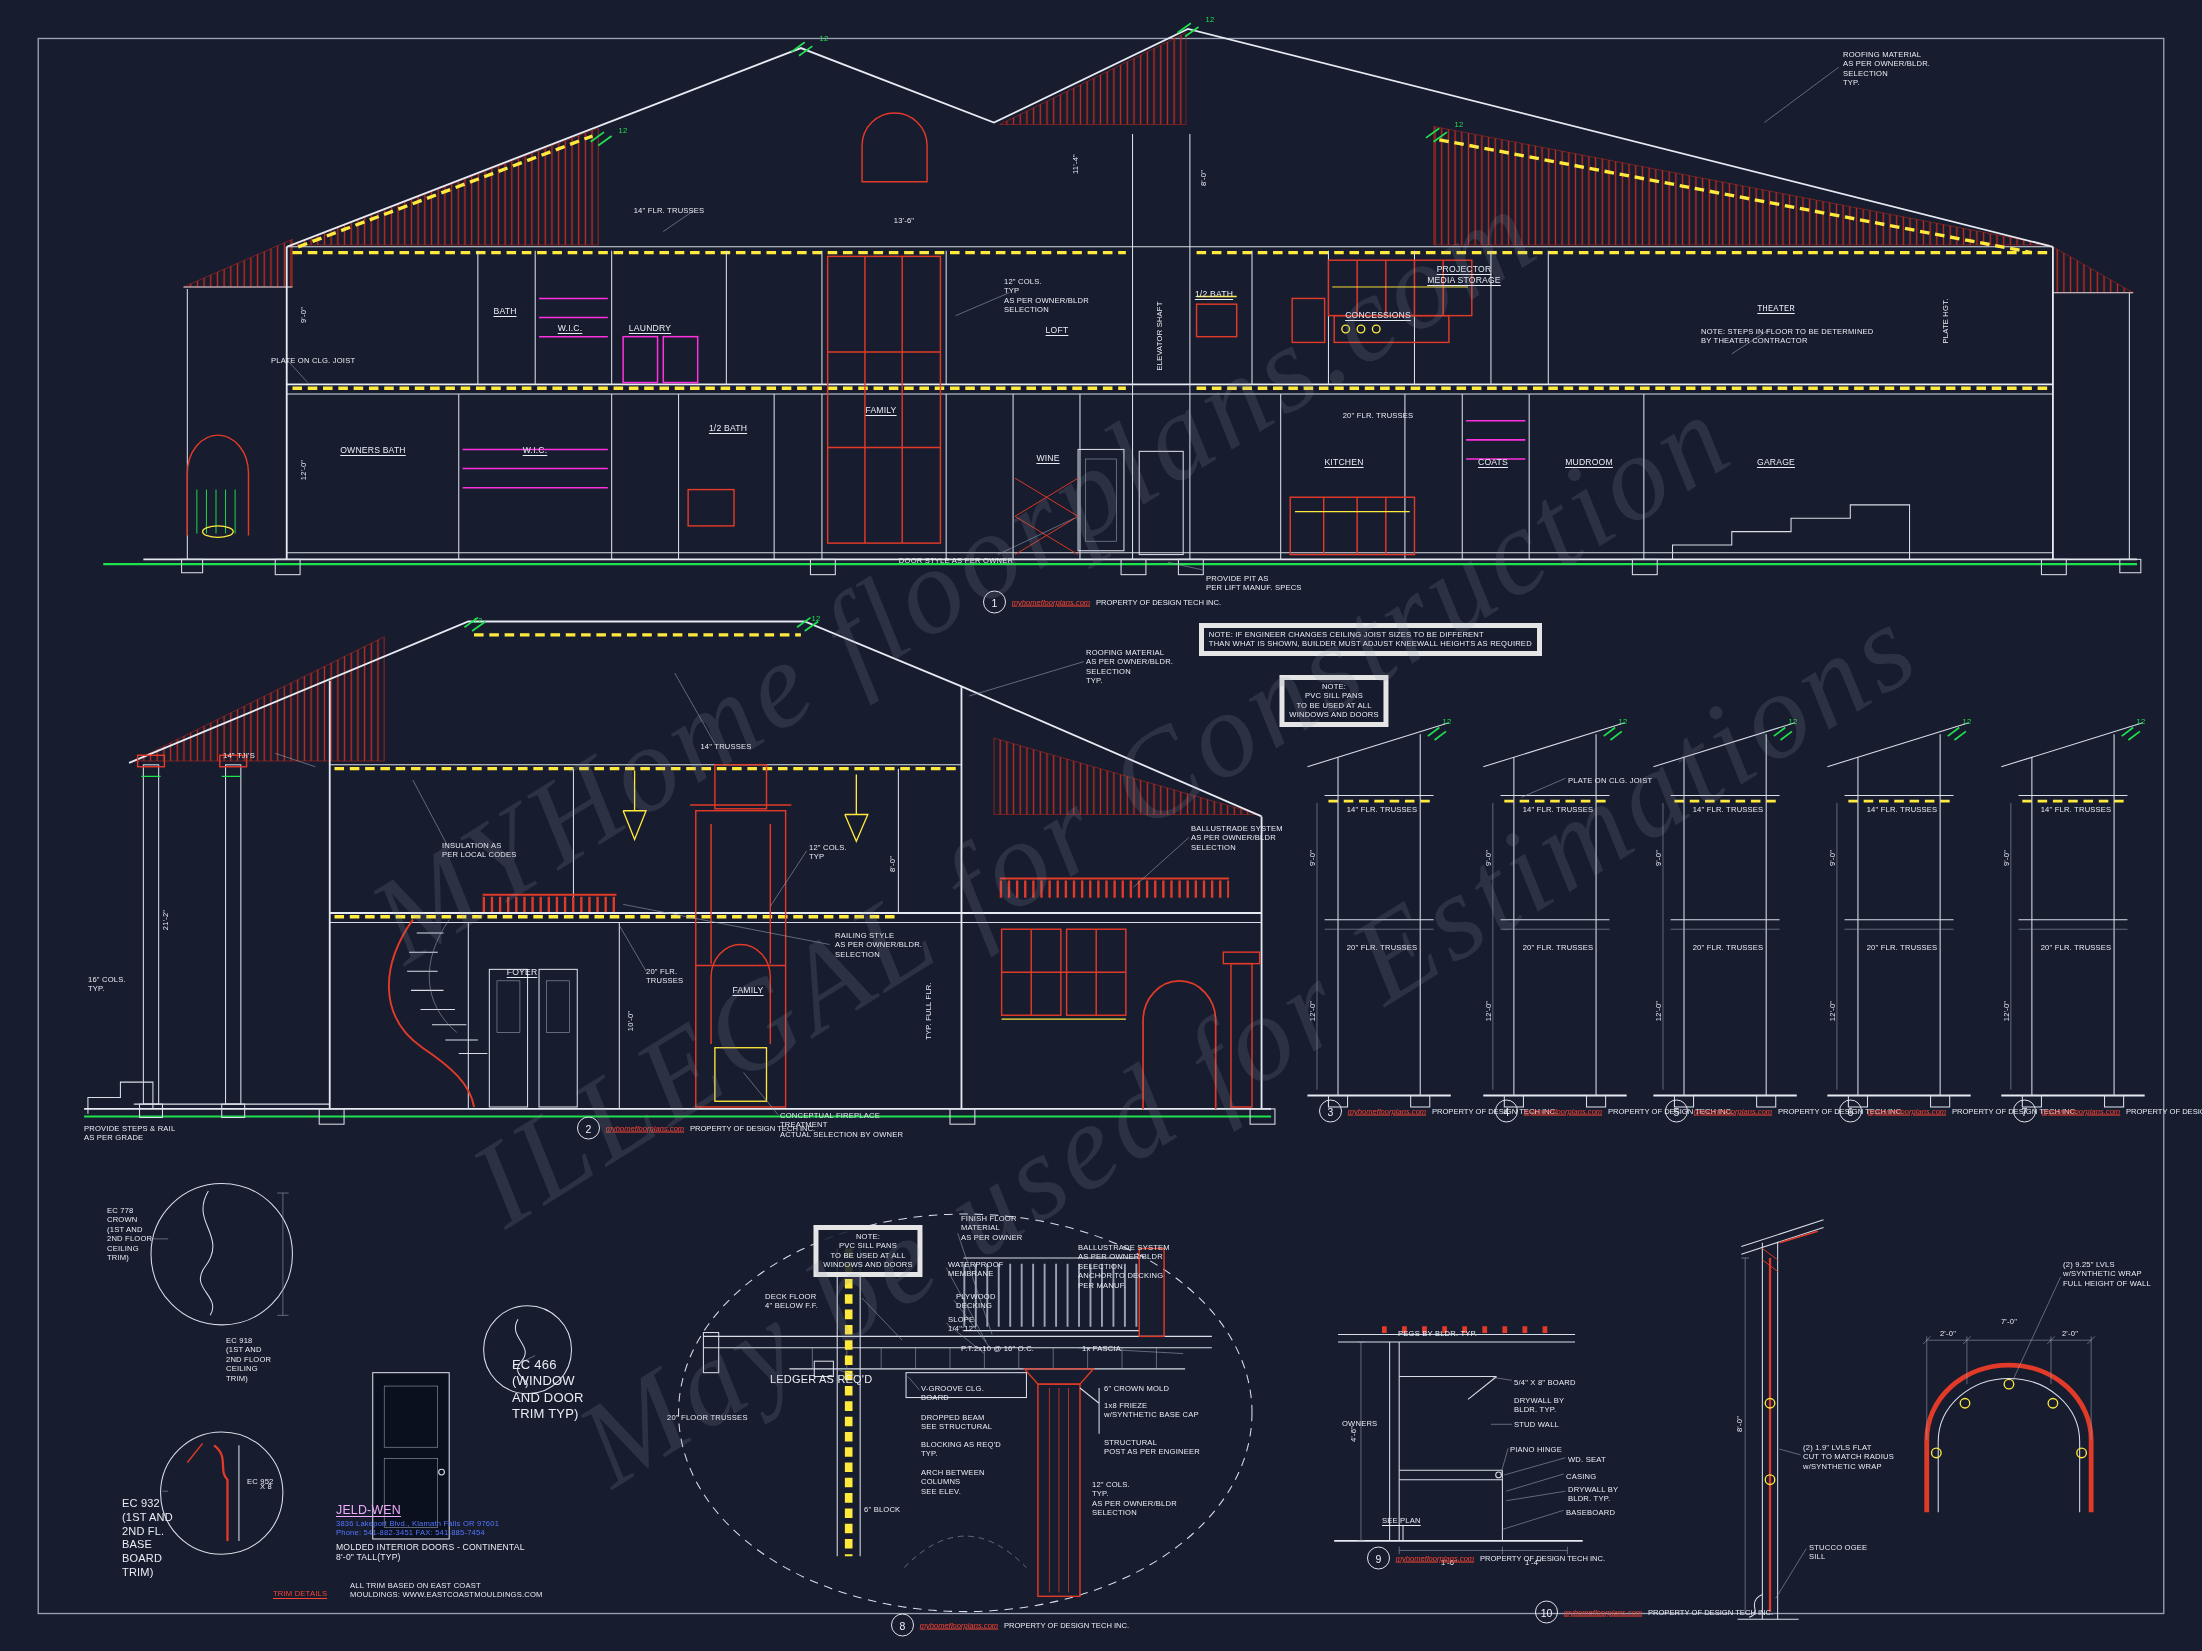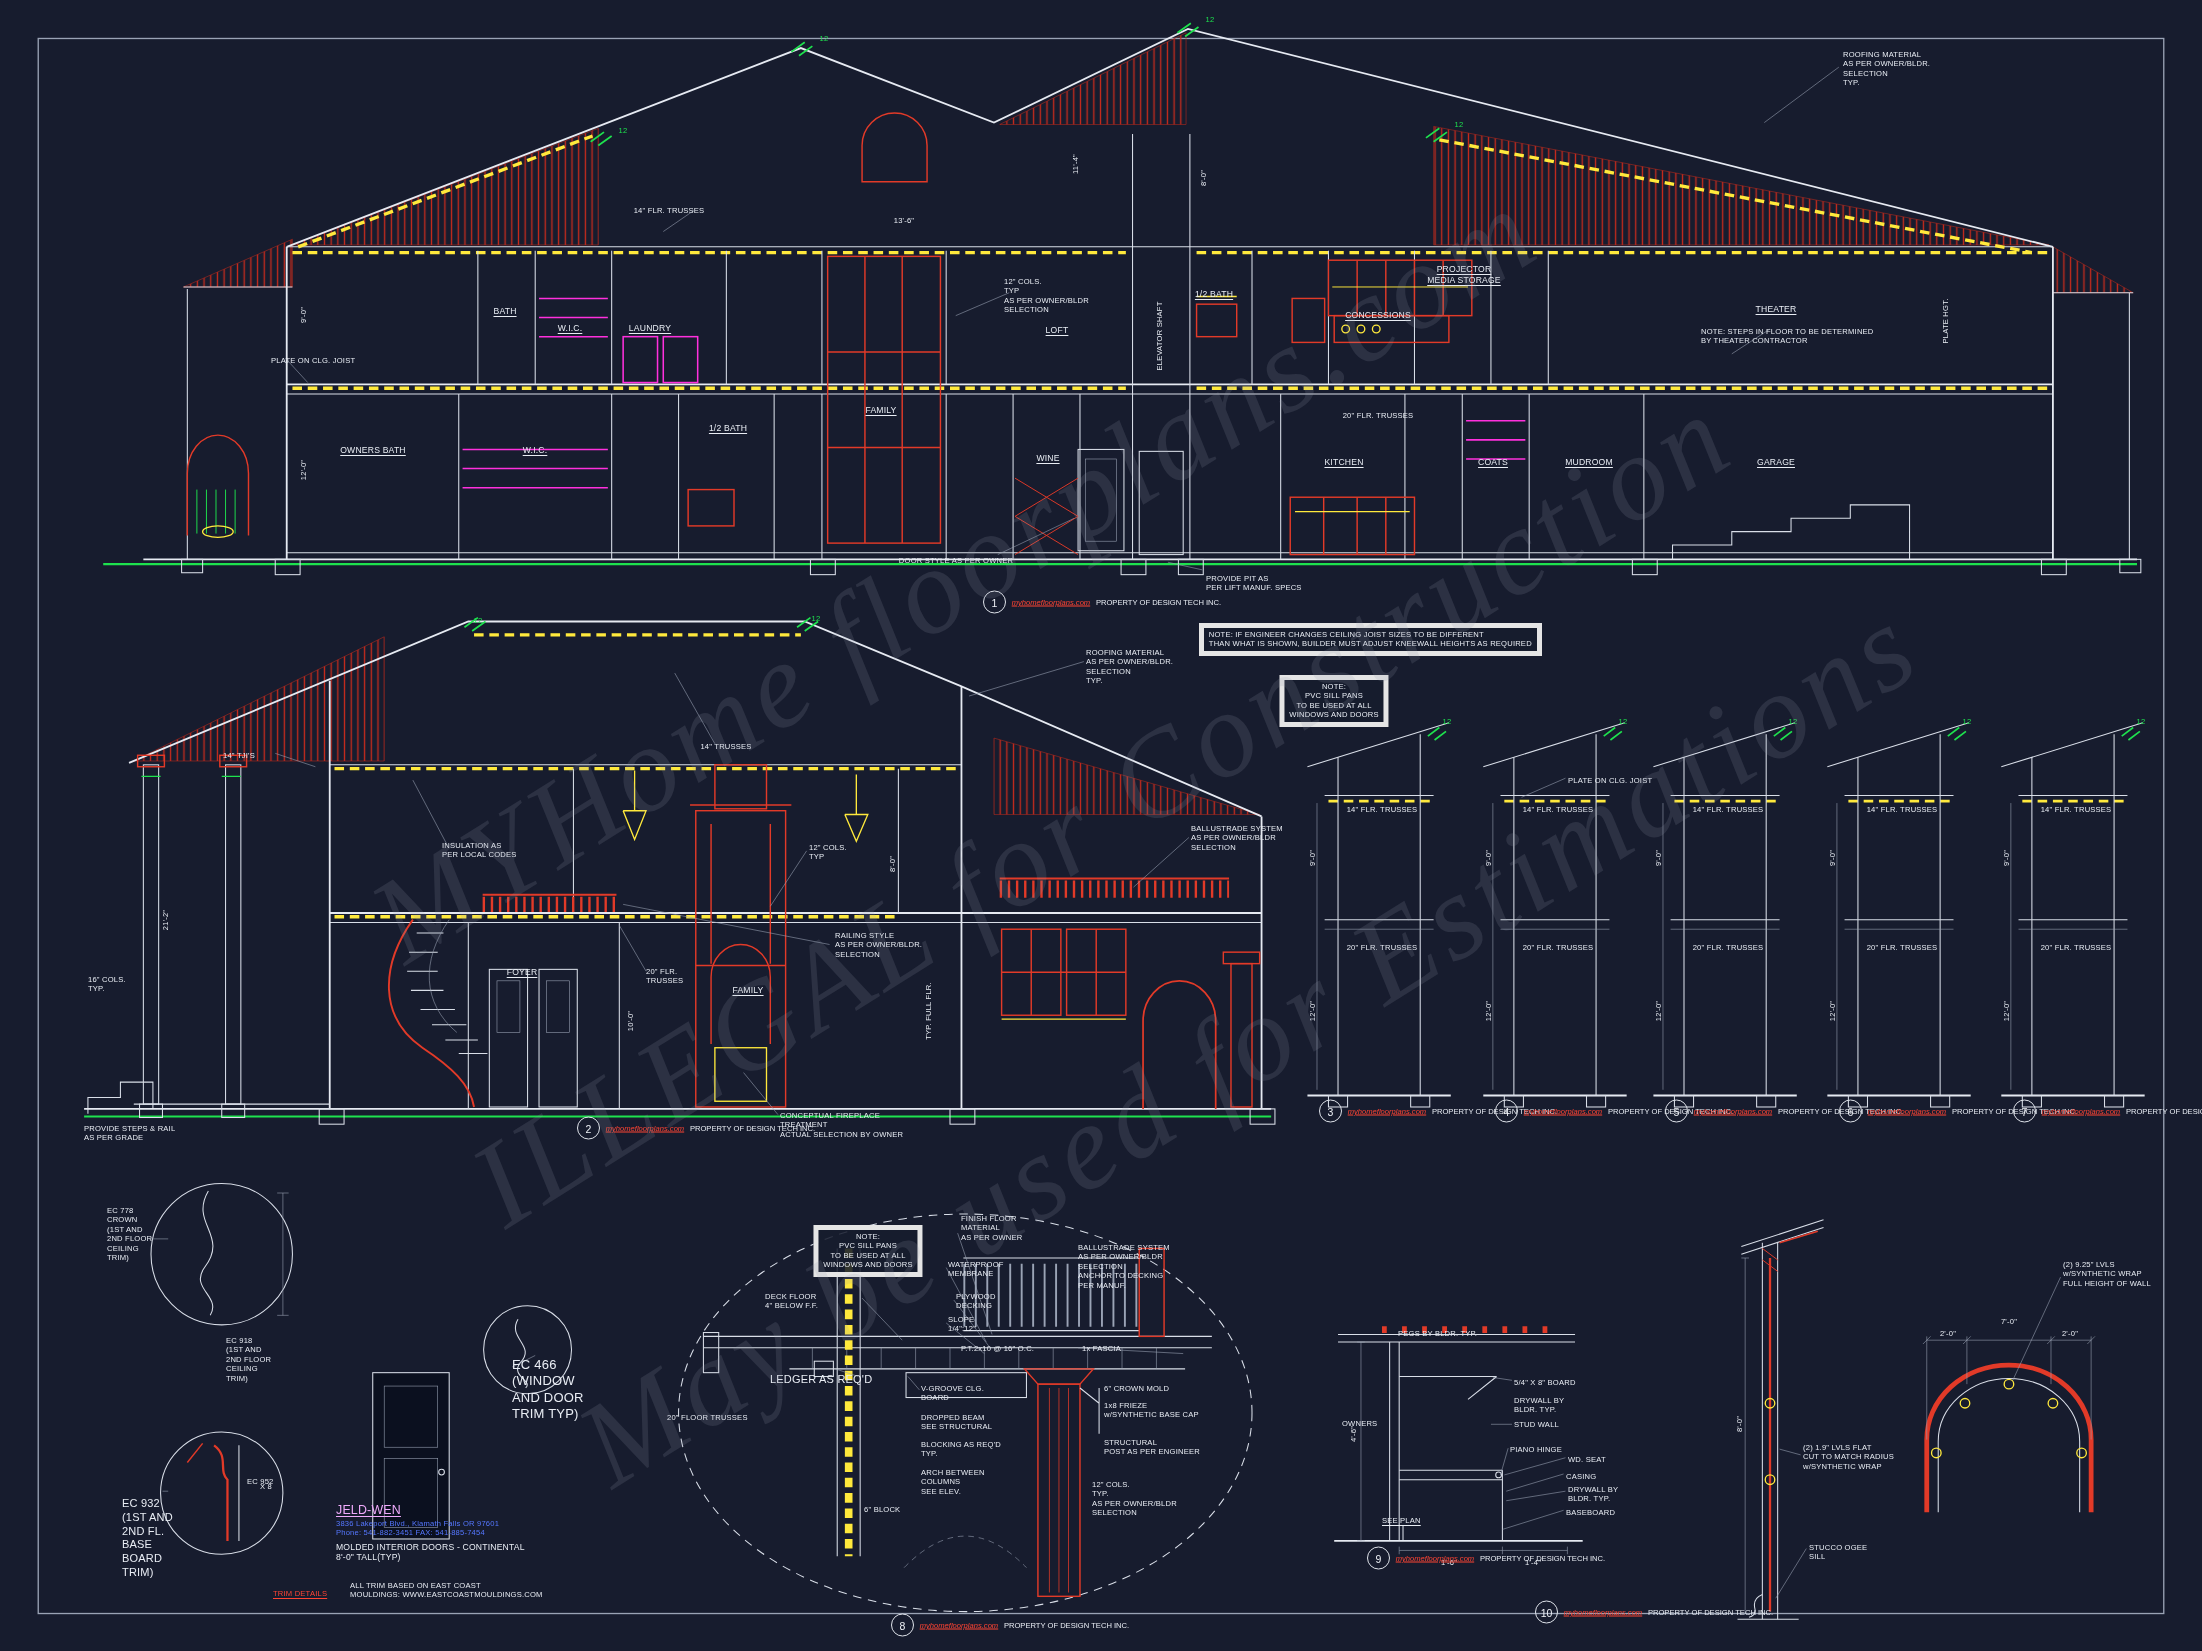--- a/index.html
+++ b/index.html
@@ -288,21 +288,21 @@
       <div class="lbl u" style="left: 650px; top: 323px; transform: translateX(-50%);">LAUNDRY</div>
       <div class="lbl u" style="left: 1057px; top: 325px; transform: translateX(-50%);">LOFT</div>
       <div class="lbl left" style="left: 1004px; top: 277px; font-size: 7.6px;">12" COLS.
 TYP
 AS PER OWNER/BLDR
 SELECTION</div>
       <div class="lbl u" style="left: 1214px; top: 289px; transform: translateX(-50%);">1/2 BATH</div>
       <div class="lbl u" style="left: 1464px; top: 264px; transform: translateX(-50%);">PROJECTOR
 MEDIA STORAGE</div>
       <div class="lbl u" style="left: 1378px; top: 310px; transform: translateX(-50%);">CONCESSIONS</div>
-      <div class="lbl u" style="left: 1776px; top: 304px; transform: translateX(-50%);">THEATER</div>
+      <div class="lbl u" style="left: 1776px; top: 304px; transform: translateX(-50%); font-family: Liberation Mono, monospace;">THEATER</div>
       <div class="lbl left" style="left: 1701px; top: 327px; font-size: 7.6px;">NOTE: STEPS IN FLOOR TO BE DETERMINED
 BY THEATER CONTRACTOR</div>
       <div class="lbl" style="left: 1160px; top: 336px; font-size: 7.6px; transform: translate(-50%, -50%) rotate(-90deg);">ELEVATOR SHAFT</div>
       <div class="lbl u" style="left: 373px; top: 445px; transform: translateX(-50%);">OWNERS BATH</div>
       <div class="lbl u" style="left: 535px; top: 445px; transform: translateX(-50%);">W.I.C.</div>
       <div class="lbl u" style="left: 728px; top: 423px; transform: translateX(-50%);">1/2 BATH</div>
       <div class="lbl u" style="left: 881px; top: 405px; transform: translateX(-50%);">FAMILY</div>
       <div class="lbl u" style="left: 1048px; top: 453px; transform: translateX(-50%);">WINE</div>
       <div class="lbl u" style="left: 1344px; top: 457px; transform: translateX(-50%);">KITCHEN</div>
       <div class="lbl u" style="left: 1493px; top: 457px; transform: translateX(-50%);">COATS</div>

